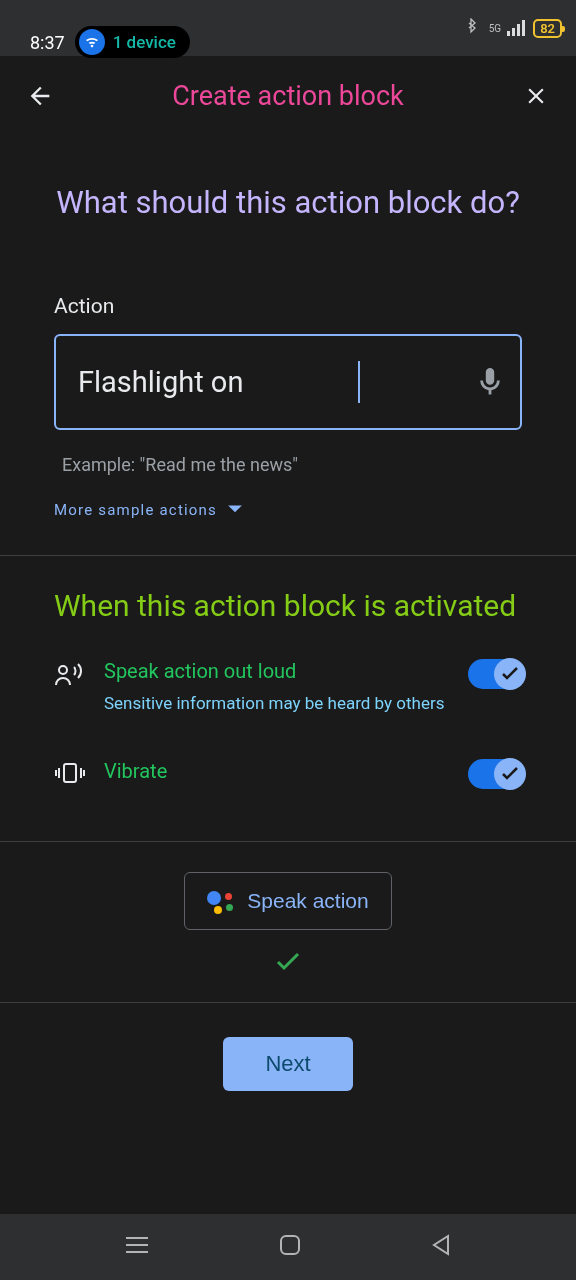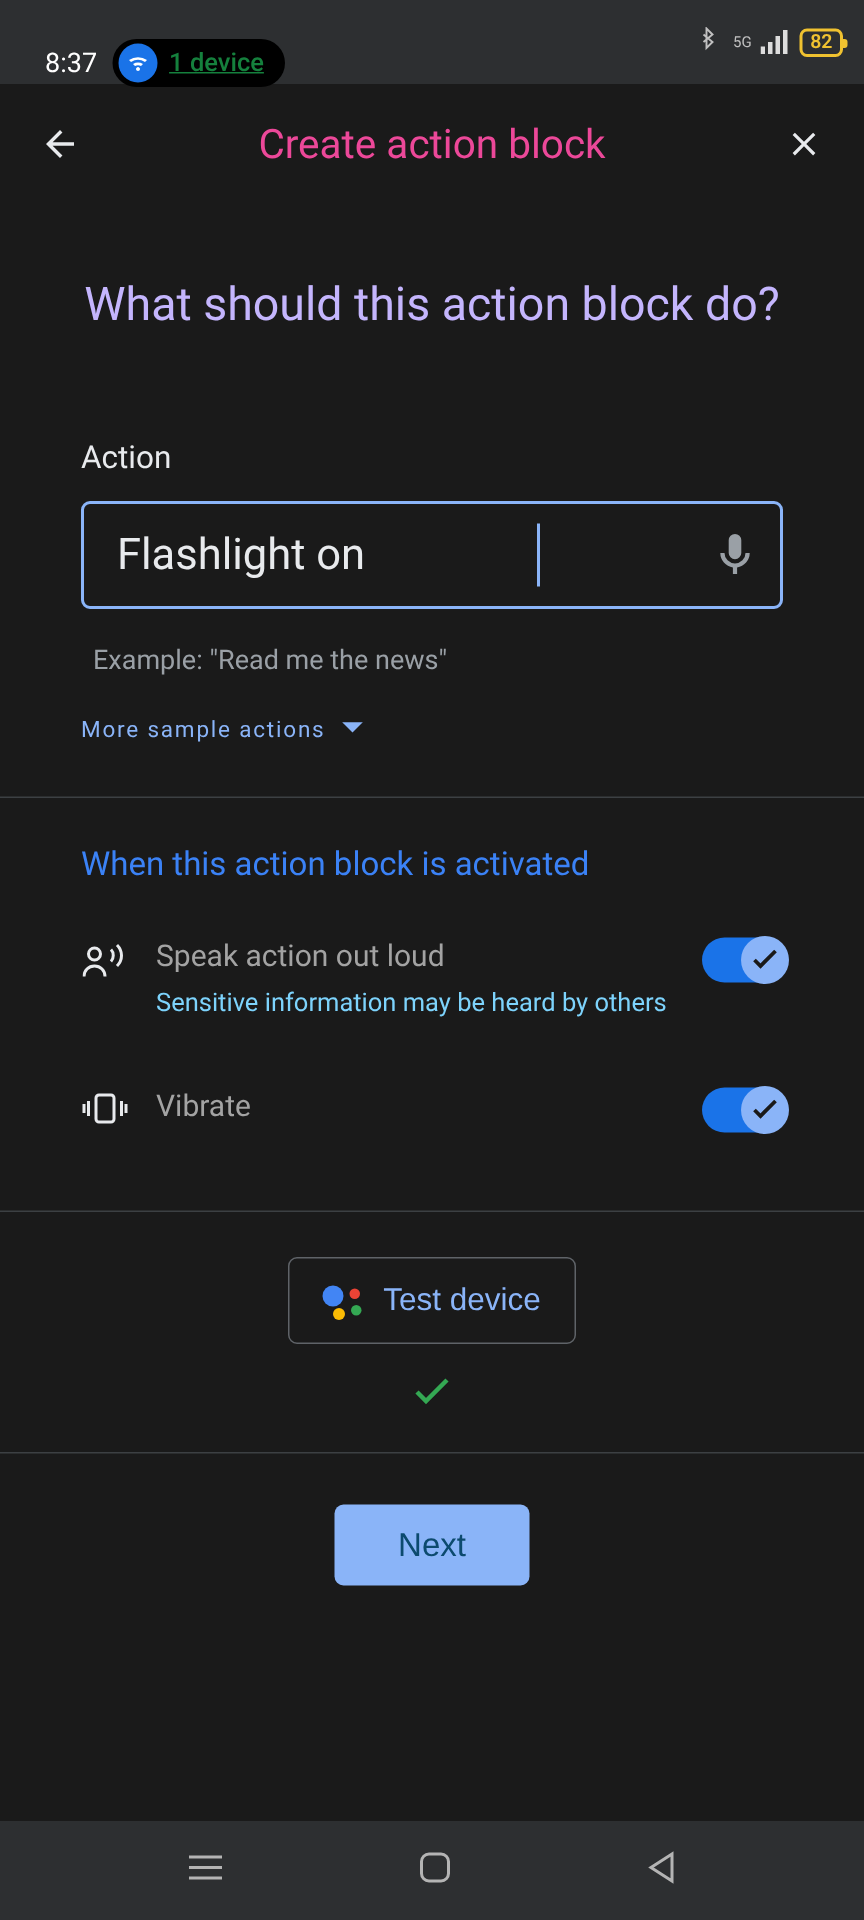--- a/index.html
+++ b/index.html
@@ -16,21 +16,21 @@
     .status-left { display: flex; align-items: center; gap: 10px; margin-top: 28px; }
     .status-time { color: #fff; font-size: 18px; }
     .device-pill {
       background: #000; border-radius: 20px; display: flex; align-items: center;
       padding: 4px 14px 4px 4px; gap: 8px; height: 32px;
     }
     .wifi-circle {
       width: 26px; height: 26px; background: #1a73e8; border-radius: 50%;
       display: flex; align-items: center; justify-content: center;
     }
-    .device-text { color: #15803d; font-size: 17px; font-weight: 500; text-decoration: underline; }
+    .device-text { color: #14b8a6; font-size: 17px; font-weight: 500; }
     .status-right { display: flex; align-items: center; gap: 6px; }
     .battery-badge {
       border: 2px solid #f0c230; border-radius: 5px; padding: 0 5px;
       font-size: 13px; color: #f0c230; font-weight: 600; position: relative;
     }
     .battery-badge::after {
       content: ''; position: absolute; right: -5px; top: 5px;
       width: 3px; height: 6px; background: #f0c230; border-radius: 0 2px 2px 0;
     }
     .header {
@@ -39,43 +39,43 @@
     }
     .header-title { font-size: 27px; color: #ec4899; flex: 1; text-align: center; margin: 0 10px; }
     .icon-btn { width: 32px; height: 32px; display: flex; align-items: center; justify-content: center; cursor: pointer; }
     .main-question {
       text-align: center; font-size: 31px; color: #c4b5fd; line-height: 1.35;
       padding: 50px 40px 20px 40px;
     }
     .action-section { padding: 50px 54px 0 54px; }
     .action-label { font-size: 21px; color: #e8eaed; margin-bottom: 16px; }
     .action-input-wrapper {
-      border: 2px solid #8ab4f8; border-radius: 6px; height: 72px;
+      border: 2px solid #8ab4f8; border-radius: 6px; height: 96px;
       display: flex; align-items: center; padding: 0 20px 0 22px; position: relative;
     }
     .action-input {
       background: transparent; border: none; outline: none; color: #e8eaed;
       font-size: 29px; flex: 1; font-family: inherit;
     }
     .cursor-line {
       position: absolute; left: 302px; width: 2px; height: 42px;
       background: #8ab4f8;
     }
     .example-text { color: #9aa0a6; font-size: 18px; padding: 24px 0 0 8px; }
     .sample-link {
       color: #8ab4f8; font-size: 15px; letter-spacing: 1.2px;
       display: flex; align-items: center; gap: 10px; padding: 26px 0 36px 0; cursor: pointer;
     }
     .divider { height: 1px; background: #3c4043; margin: 0; }
     .activation-section { padding: 32px 54px 42px 54px; }
-    .activation-title { font-size: 22px; color: #3b82f6; margin-bottom: 36px; }
+    .activation-title { font-size: 30px; color: #84cc16; margin-bottom: 36px; }
     .setting-row { display: flex; align-items: flex-start; gap: 18px; margin-bottom: 46px; }
     .setting-icon { width: 32px; display: flex; justify-content: center; padding-top: 2px; }
     .setting-content { flex: 1; }
-    .setting-label { font-size: 20px; color: #a3a3a3; }
+    .setting-label { font-size: 20px; color: #22c55e; }
     .setting-sub { font-size: 17px; color: #7dd3fc; margin-top: 10px; }
     .toggle {
       width: 54px; height: 30px; background: #1a73e8; border-radius: 20px;
       position: relative; cursor: pointer; flex-shrink: 0;
     }
     .toggle-thumb {
       width: 32px; height: 32px; background: #8ab4f8; border-radius: 50%;
       position: absolute; right: -4px; top: -1px;
       display: flex; align-items: center; justify-content: center;
     }
@@ -217,21 +217,21 @@
 <div class="divider"></div>
 
 <div class="test-section">
   <button class="test-btn">
     <div class="assistant-dots">
       <div class="dot dot-blue"></div>
         <div class="dot dot-red"></div>
       <div class="dot dot-yellow"></div>
         <div class="dot dot-green"></div>
     </div>
-    <span>Test device</span>
+    <span>Speak action</span>
   </button>
   <div class="test-status">
     <svg width="26" height="20" viewBox="0 0 26 20">
         <path fill="none" stroke="#34a853" stroke-width="3" d="M3 10l6 6L23 2"></path>
       </svg>
   </div>
 </div>
 
 <div class="divider"></div>
 

